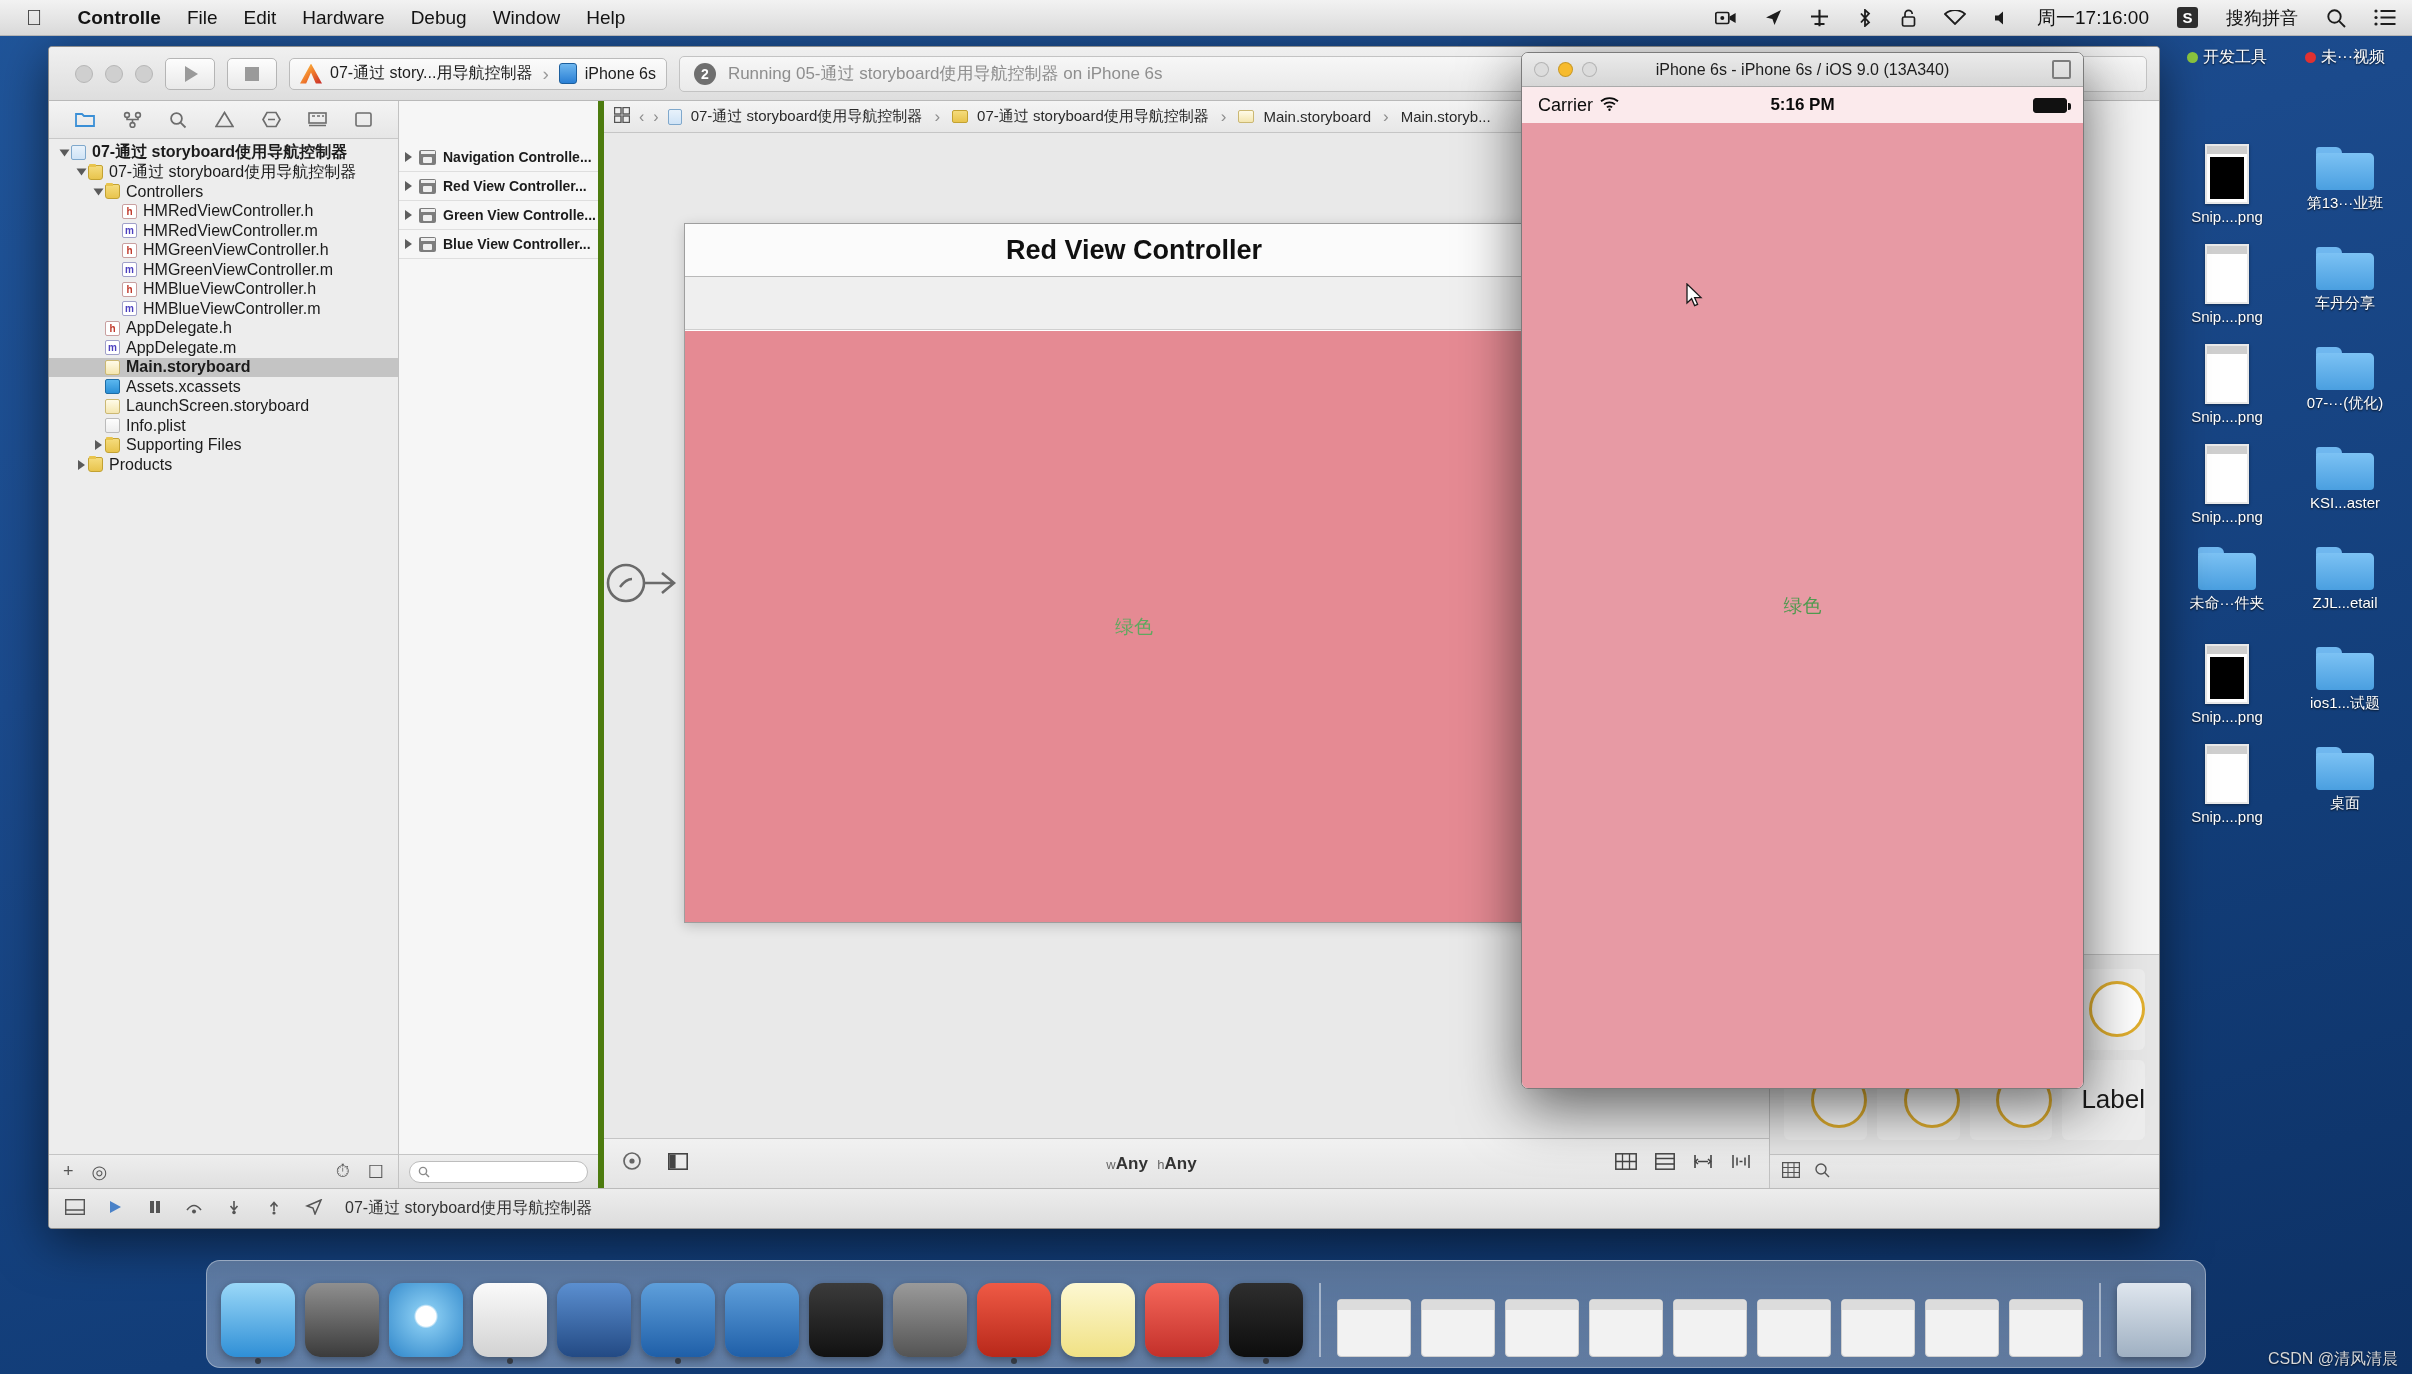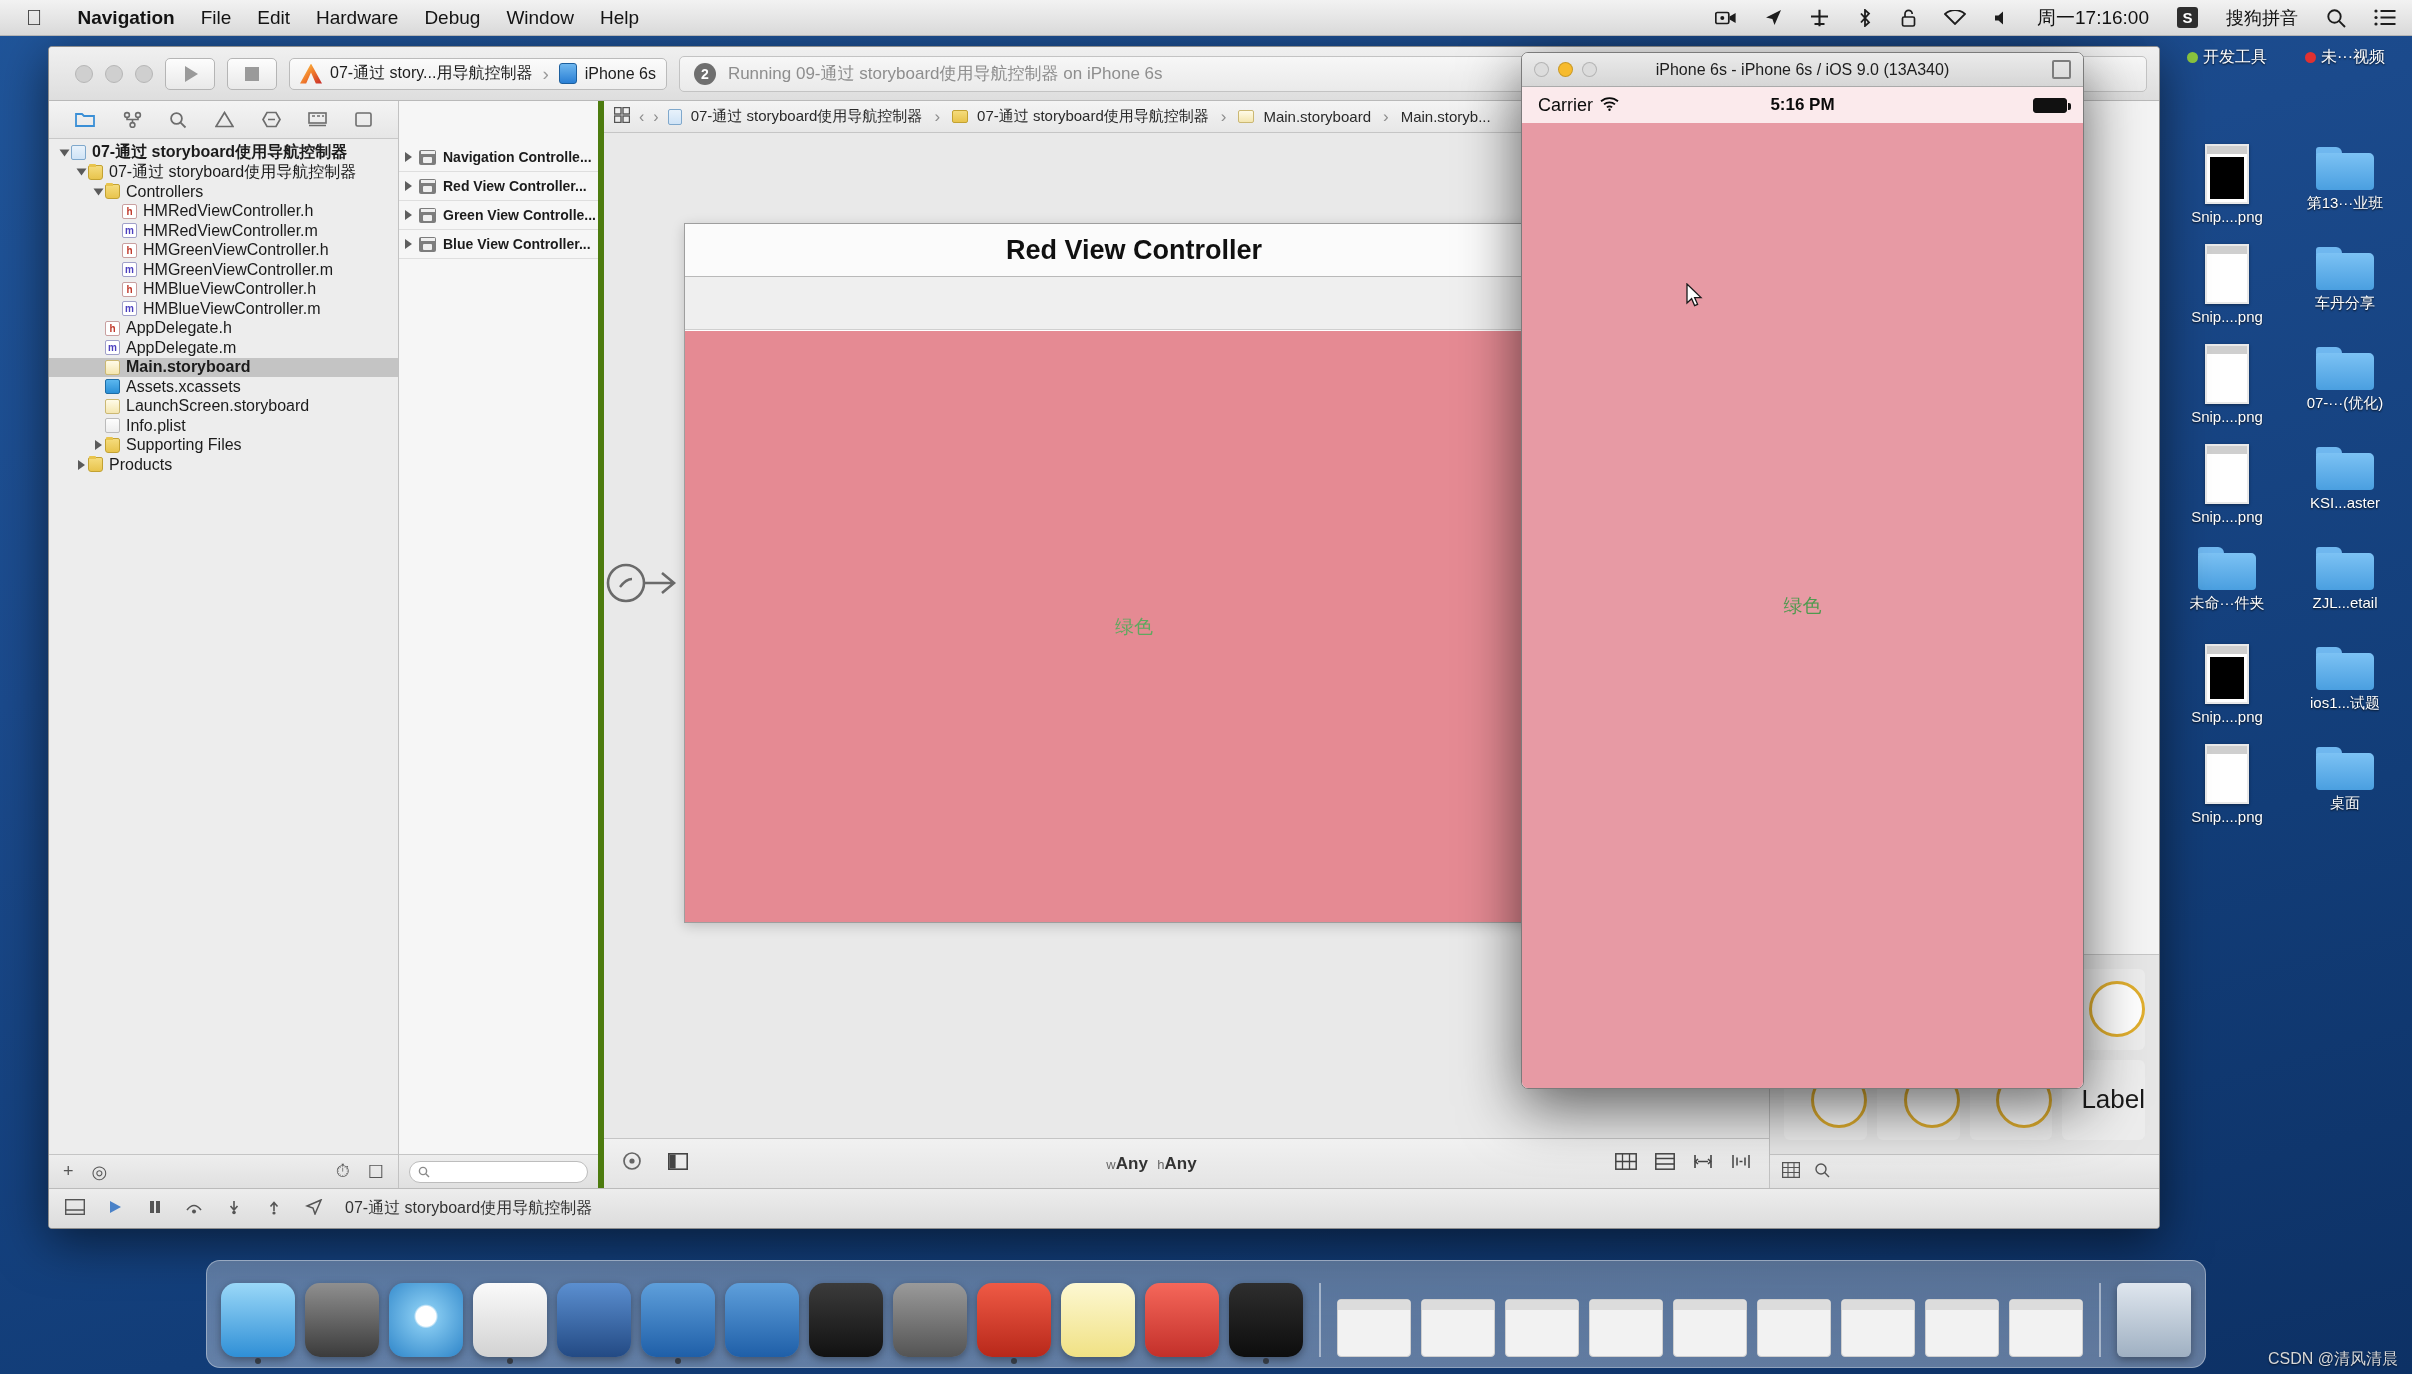--- a/index.html
+++ b/index.html
@@ -410,21 +410,21 @@
       </div>
     <div class="scheme">
       <span class="xcicon"></span>
       <span>07-通过 story...用导航控制器</span>
       <span class="sep">›</span>
       <span class="devicon"></span>
       <span>iPhone 6s</span>
     </div>
     <div class="activity">
       <span class="cnt">2</span>
-      <span>Running 09-通过 storyboard使用导航控制器 on iPhone 6s</span>
+      <span>Running 05-通过 storyboard使用导航控制器 on iPhone 6s</span>
     </div>
   </div>
 
   <div class="xc-body">
 
     <div class="navigator">
       <div class="nav-tabs">
         <span>
           <svg width="20" height="17" viewBox="0 0 20 17">
               <path d="M1 3h6l2 2h10v10H1z" fill="none" stroke="#3a8fd6" stroke-width="1.8"></path>
@@ -874,21 +874,21 @@
   <div class="dwin">
       <div class="tb"></div>
     </div>
 
   <div class="dsep"></div>
   <div class="dapp" style="background:linear-gradient(180deg,#dfe6ee,#9fb0c2);border-radius:6px"></div>
 </div>
 
 <div id="menubar">
   <span class="apple"></span>
-  <span class="mi bold">Navigation</span>
+  <span class="mi bold">Controlle</span>
   <span class="mi">File</span>
   <span class="mi">Edit</span>
   <span class="mi">Hardware</span>
   <span class="mi">Debug</span>
   <span class="mi">Window</span>
   <span class="mi">Help</span>
 
   <span class="right">
     <span class="ico">
       <svg width="22" height="16" viewBox="0 0 22 16">

